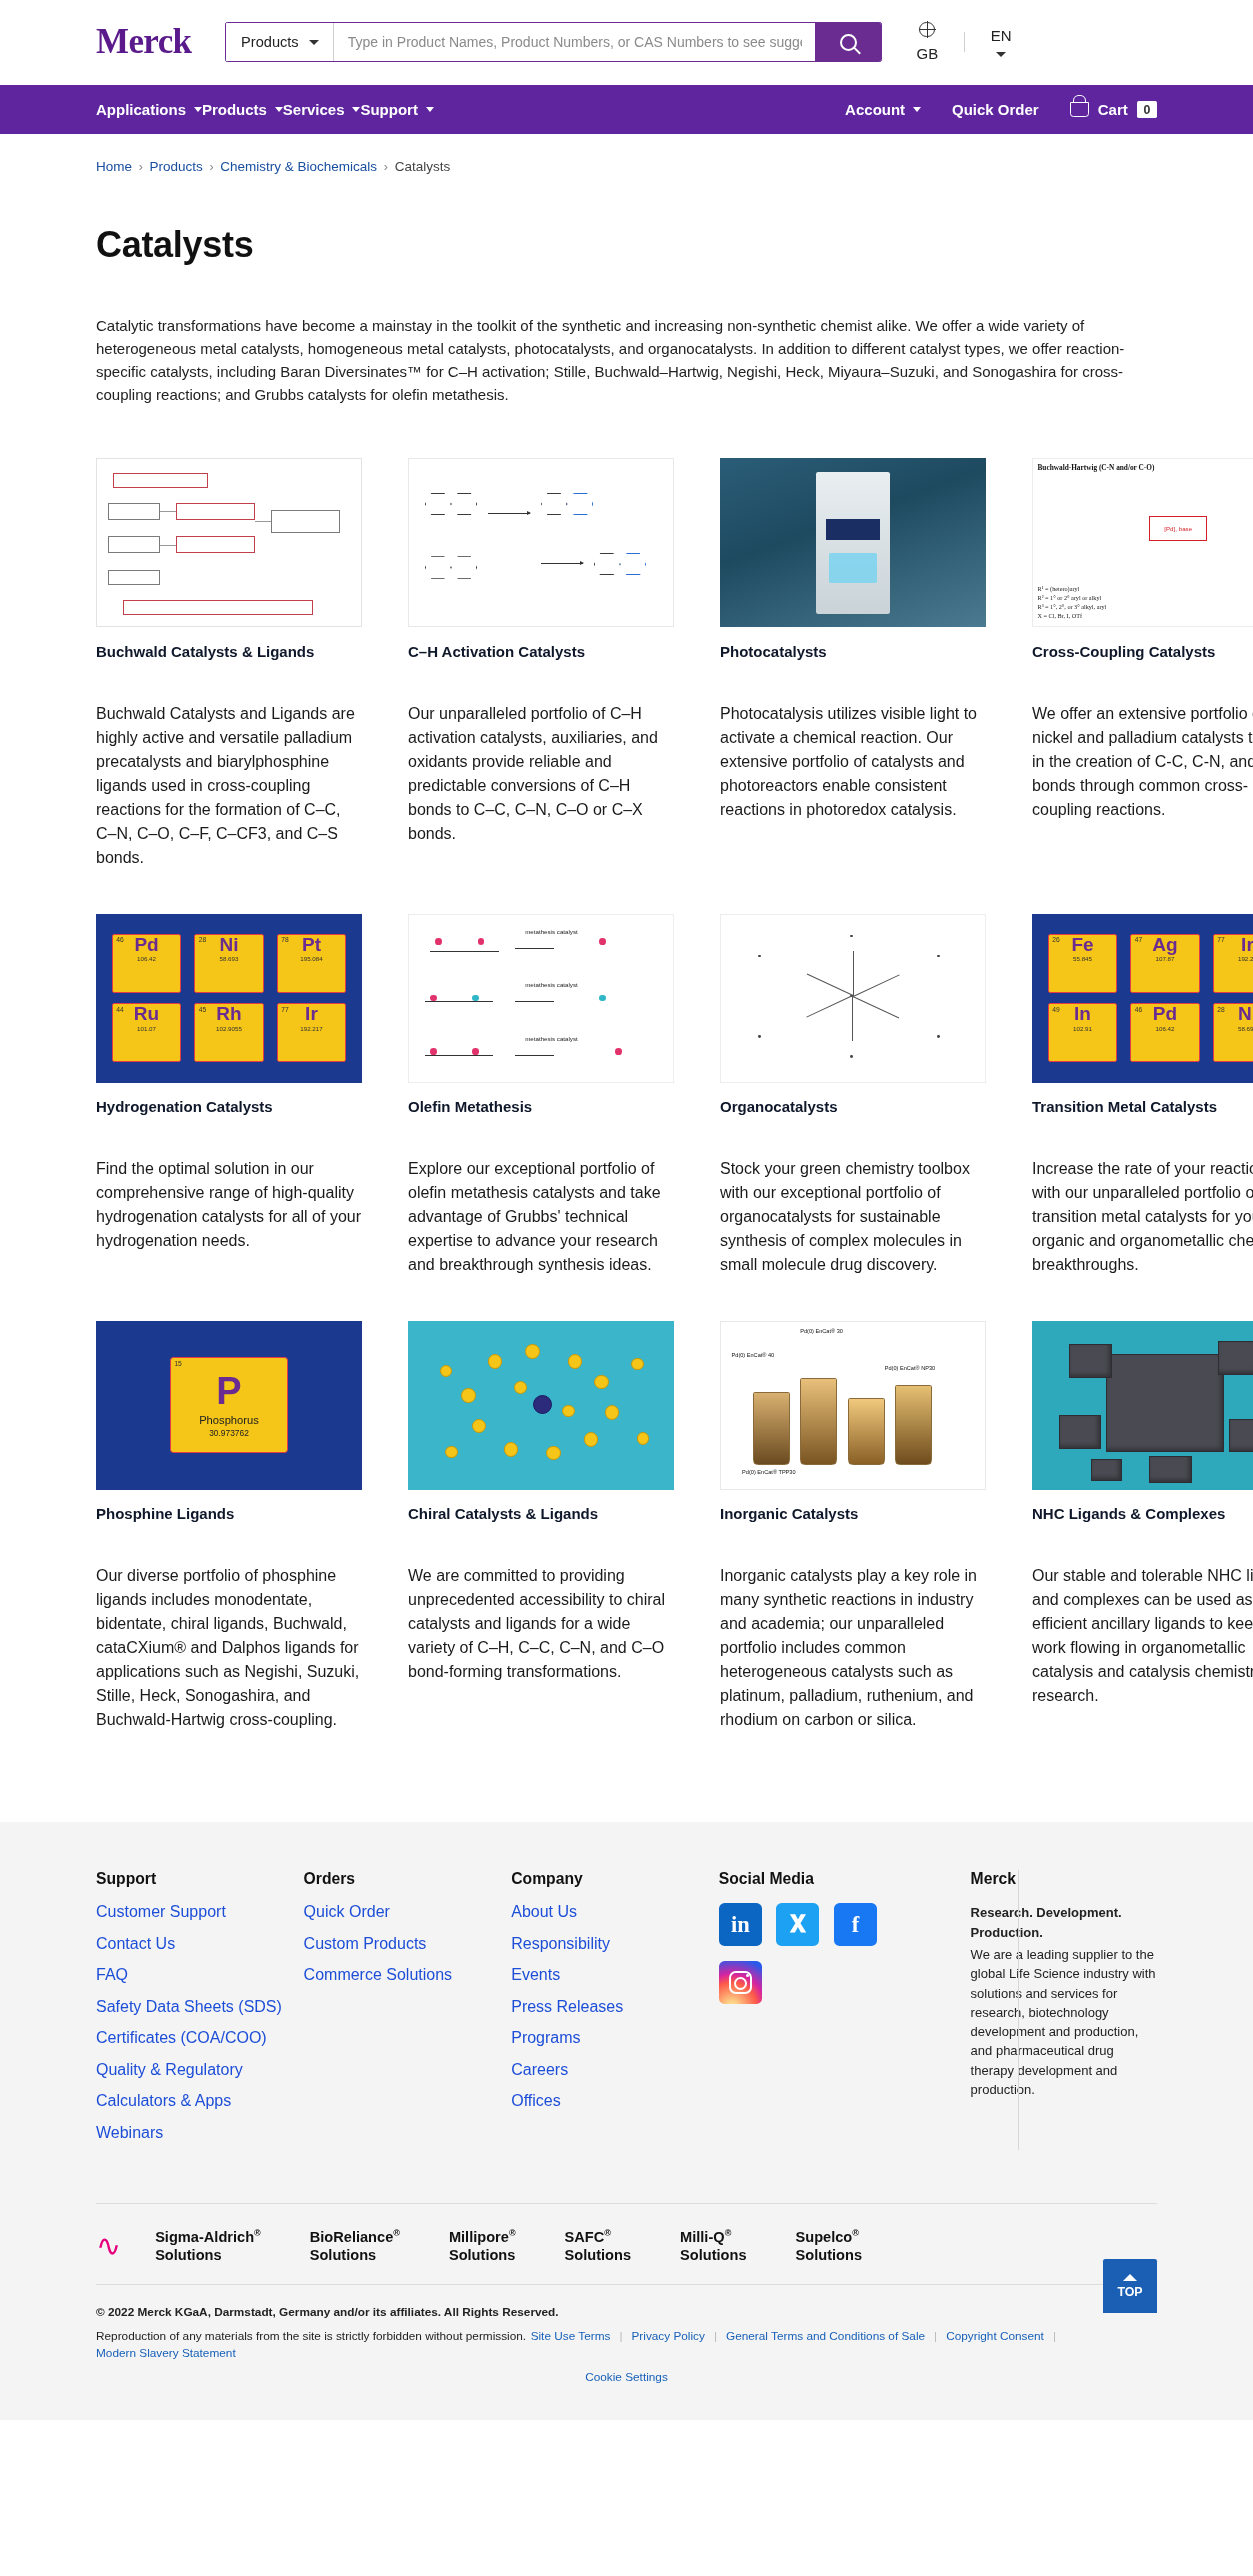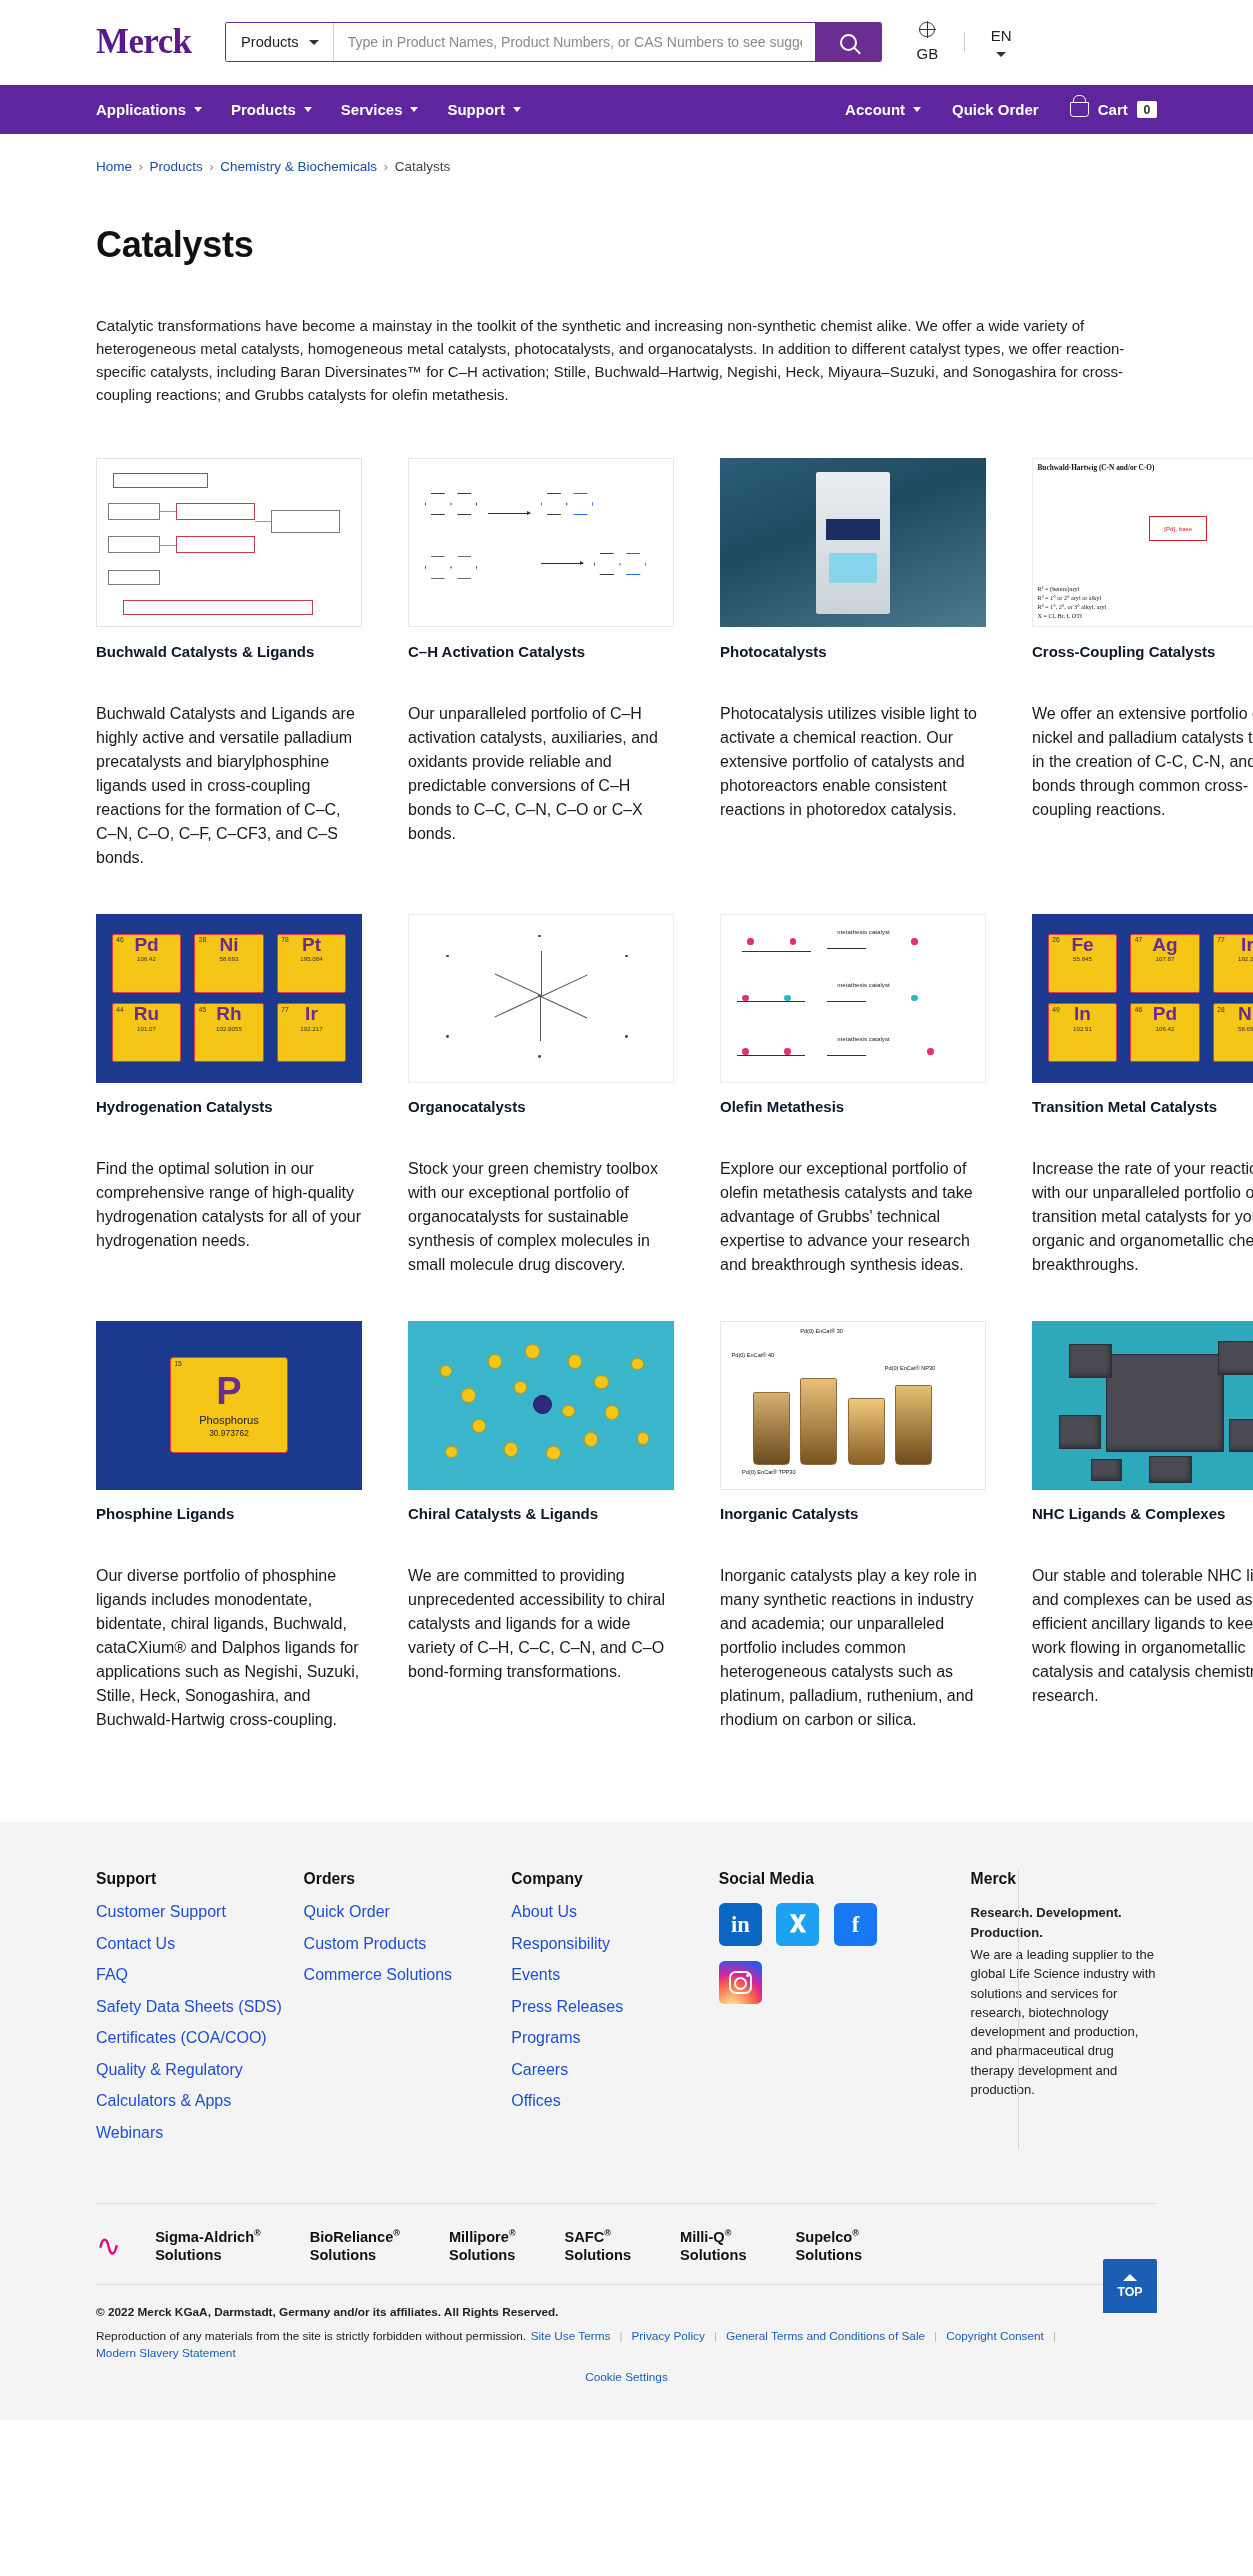--- a/index.html
+++ b/index.html
@@ -127,21 +127,21 @@
   
   .navbar {
     height: 49px;
     background: #5f259f;
     display: flex;
     align-items: center;
     padding: 0 96px;
     color: #fff;
     font-size: 15px;
   }
-  .nav-left { display: flex; align-items: center; gap: 29px; }
+  .nav-left { display: flex; align-items: center; }
   .nav-item { display: flex; align-items: center; gap: 7.9px; cursor: pointer; font-weight: bold; }
   .caret-dn-w {
     width: 0; height: 0;
     border-left: 4.5px solid transparent;
     border-right: 4.5px solid transparent;
     border-top: 5px solid #fff;
   }
   .nav-right { margin-left: auto; display: flex; align-items: center; gap: 31px; }
   .cart {
     display: flex; align-items: center; gap: 9px; cursor: pointer; font-weight: bold;
@@ -625,42 +625,20 @@
           </div>
           <div class="pt-cell" style="left:68%;top:53%;width:26%;height:35%;">
             <span class="pt-num">77</span>
             <span class="pt-sym">Ir</span>
             <span class="pt-mass">192.217</span>
           </div>
         </div>
       </div>
       <div class="card-title">Hydrogenation Catalysts</div>
       <div class="card-desc">Find the optimal solution in our comprehensive range of high-quality hydrogenation catalysts for all of your hydrogenation needs.</div>
-    </div>
-
-    <div class="card">
-      <div class="card-img">
-        <div class="thumb thumb-organo">
-          <div class="org-dot" style="left:49%;top:48%;"></div>
-          <div class="org-line" style="left:50%;top:49%;width:51px;transform:rotate(-25deg);"></div>
-          <div class="org-line" style="left:50%;top:49%;width:51px;transform:rotate(25deg);"></div>
-          <div class="org-line" style="left:50%;top:49%;width:51px;transform:rotate(155deg);"></div>
-          <div class="org-line" style="left:50%;top:49%;width:51px;transform:rotate(205deg);"></div>
-          <div class="org-line" style="left:50%;top:49%;width:45px;transform:rotate(90deg);"></div>
-          <div class="org-line" style="left:50%;top:49%;width:45px;transform:rotate(270deg);"></div>
-          <div class="org-dot" style="left:14%;top:24%;"></div>
-          <div class="org-dot" style="left:82%;top:24%;"></div>
-          <div class="org-dot" style="left:14%;top:72%;"></div>
-          <div class="org-dot" style="left:82%;top:72%;"></div>
-          <div class="org-dot" style="left:49%;top:12%;"></div>
-          <div class="org-dot" style="left:49%;top:84%;"></div>
-        </div>
-      </div>
-      <div class="card-title">Organocatalysts</div>
-      <div class="card-desc">Stock your green chemistry toolbox with our exceptional portfolio of organocatalysts for sustainable synthesis of complex molecules in small molecule drug discovery.</div>
     </div>
 
     <div class="card">
       <div class="card-img">
         <div class="thumb thumb-olefin">
           <div class="ol-dot" style="left:10%;top:14%;width:6.7px;height:6.7px;background:#e2326c;"></div>
           <div class="ol-dot" style="left:26%;top:14%;width:6.7px;height:6.7px;background:#e2326c;"></div>
           <div class="ol-line" style="left:8%;top:22%;width:26%;"></div>
           <div class="ol-line" style="left:40%;top:20%;width:39px;"></div>
           <div style="position:absolute;left:44%;top:8%;font-size:6.2px;color:#222;">metathesis catalyst</div>
@@ -678,20 +656,42 @@
           <div style="position:absolute;left:44%;top:72%;font-size:6.2px;color:#222;">metathesis catalyst</div>
           <div class="ol-dot" style="left:78%;top:80%;width:6.7px;height:6.7px;background:#e2326c;"></div>
         </div>
       </div>
       <div class="card-title">Olefin Metathesis</div>
       <div class="card-desc">Explore our exceptional portfolio of olefin metathesis catalysts and take advantage of Grubbs' technical expertise to advance your research and breakthrough synthesis ideas.</div>
     </div>
 
     <div class="card">
       <div class="card-img">
+        <div class="thumb thumb-organo">
+          <div class="org-dot" style="left:49%;top:48%;"></div>
+          <div class="org-line" style="left:50%;top:49%;width:51px;transform:rotate(-25deg);"></div>
+          <div class="org-line" style="left:50%;top:49%;width:51px;transform:rotate(25deg);"></div>
+          <div class="org-line" style="left:50%;top:49%;width:51px;transform:rotate(155deg);"></div>
+          <div class="org-line" style="left:50%;top:49%;width:51px;transform:rotate(205deg);"></div>
+          <div class="org-line" style="left:50%;top:49%;width:45px;transform:rotate(90deg);"></div>
+          <div class="org-line" style="left:50%;top:49%;width:45px;transform:rotate(270deg);"></div>
+          <div class="org-dot" style="left:14%;top:24%;"></div>
+          <div class="org-dot" style="left:82%;top:24%;"></div>
+          <div class="org-dot" style="left:14%;top:72%;"></div>
+          <div class="org-dot" style="left:82%;top:72%;"></div>
+          <div class="org-dot" style="left:49%;top:12%;"></div>
+          <div class="org-dot" style="left:49%;top:84%;"></div>
+        </div>
+      </div>
+      <div class="card-title">Organocatalysts</div>
+      <div class="card-desc">Stock your green chemistry toolbox with our exceptional portfolio of organocatalysts for sustainable synthesis of complex molecules in small molecule drug discovery.</div>
+    </div>
+
+    <div class="card">
+      <div class="card-img">
         <div class="thumb thumb-periodic">
           <div class="pt-cell" style="left:6%;top:12%;width:26%;height:35%;">
             <span class="pt-num">26</span>
             <span class="pt-sym">Fe</span>
             <span class="pt-mass">55.845</span>
           </div>
           <div class="pt-cell" style="left:37%;top:12%;width:26%;height:35%;">
             <span class="pt-num">47</span>
             <span class="pt-sym">Ag</span>
             <span class="pt-mass">107.87</span>

